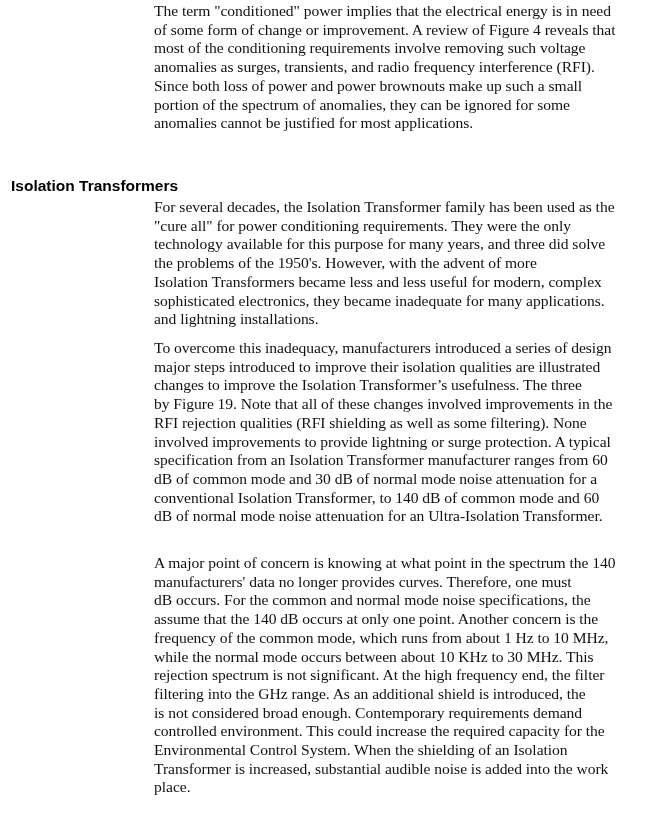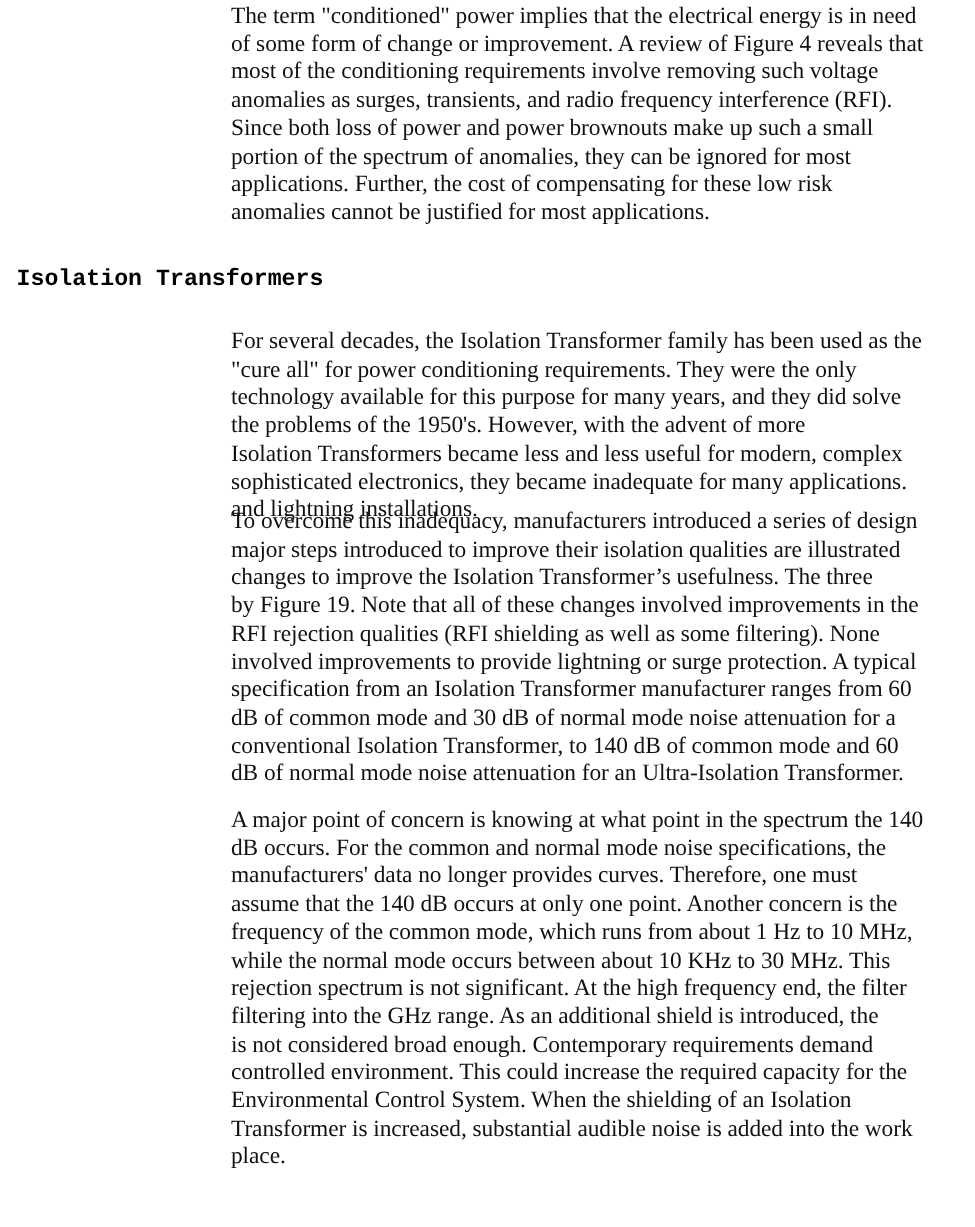--- a/index.html
+++ b/index.html
@@ -35,53 +35,52 @@
     }
     .para .line {
       display: block;
       white-space: nowrap;
     }
     .heading {
       position: absolute;
       left: 11px;
       top: 176px;
       margin: 0;
-      font-family: Liberation Mono, monospace;
+      font-family: Liberation Sans, sans-serif;
       font-weight: bold;
       font-size: 15.5px;
       line-height: 20px;
       color: #000000;
     }
     #p1 { top: 2px; }
-    #p2 { top: 198px; margin-top: 21px; }
+    #p2 { top: 198px; }
     #p3 { top: 339px; }
-    #p4 { top: 538px; }
+    #p4 { top: 554px; }
   </style>
 </head>
 <body>
 
 <div class="page">
 
   <p class="para" id="p1">
     <span class="line">The term "conditioned" power implies that the electrical energy is in need</span>
     <span class="line">of some form of change or improvement. A review of Figure 4 reveals that</span>
     <span class="line">most of the conditioning requirements involve removing such voltage</span>
     <span class="line">anomalies as surges, transients, and radio frequency interference (RFI).</span>
     <span class="line">Since both loss of power and power brownouts make up such a small</span>
-    <span class="line">portion of the spectrum of anomalies, they can be ignored for most</span>
-    <span class="line">applications. Further, the cost of compensating for these low risk</span>
+    <span class="line">portion of the spectrum of anomalies, they can be ignored for some</span>
     <span class="line">anomalies cannot be justified for most applications.</span>
   </p>
 
   <h2 class="heading">Isolation Transformers</h2>
 
   <p class="para" id="p2">
     <span class="line">For several decades, the Isolation Transformer family has been used as the</span>
     <span class="line">"cure all" for power conditioning requirements. They were the only</span>
-    <span class="line">technology available for this purpose for many years, and they did solve</span>
+    <span class="line">technology available for this purpose for many years, and three did solve</span>
     <span class="line">the problems of the 1950's. However, with the advent of more</span>
     <span class="line">Isolation Transformers became less and less useful for modern, complex</span>
     <span class="line">sophisticated electronics, they became inadequate for many applications.</span>
     <span class="line">and lightning installations.</span>
   </p>
 
   <p class="para" id="p3">
     <span class="line">To overcome this inadequacy, manufacturers introduced a series of design</span>
     <span class="line">major steps introduced to improve their isolation qualities are illustrated</span>
     <span class="line">changes to improve the Isolation Transformer’s usefulness. The three</span>
@@ -89,22 +88,22 @@
     <span class="line">RFI rejection qualities (RFI shielding as well as some filtering). None</span>
     <span class="line">involved improvements to provide lightning or surge protection. A typical</span>
     <span class="line">specification from an Isolation Transformer manufacturer ranges from 60</span>
     <span class="line">dB of common mode and 30 dB of normal mode noise attenuation for a</span>
     <span class="line">conventional Isolation Transformer, to 140 dB of common mode and 60</span>
     <span class="line">dB of normal mode noise attenuation for an Ultra-Isolation Transformer.</span>
   </p>
 
   <p class="para" id="p4">
     <span class="line">A major point of concern is knowing at what point in the spectrum the 140</span>
+    <span class="line">manufacturers' data no longer provides curves. Therefore, one must</span>
     <span class="line">dB occurs. For the common and normal mode noise specifications, the</span>
-    <span class="line">manufacturers' data no longer provides curves. Therefore, one must</span>
     <span class="line">assume that the 140 dB occurs at only one point. Another concern is the</span>
     <span class="line">frequency of the common mode, which runs from about 1 Hz to 10 MHz,</span>
     <span class="line">while the normal mode occurs between about 10 KHz to 30 MHz. This</span>
     <span class="line">rejection spectrum is not significant. At the high frequency end, the filter</span>
     <span class="line">filtering into the GHz range. As an additional shield is introduced, the</span>
     <span class="line">is not considered broad enough. Contemporary requirements demand</span>
     <span class="line">controlled environment. This could increase the required capacity for the</span>
     <span class="line">Environmental Control System. When the shielding of an Isolation</span>
     <span class="line">Transformer is increased, substantial audible noise is added into the work</span>
     <span class="line">place.</span>

